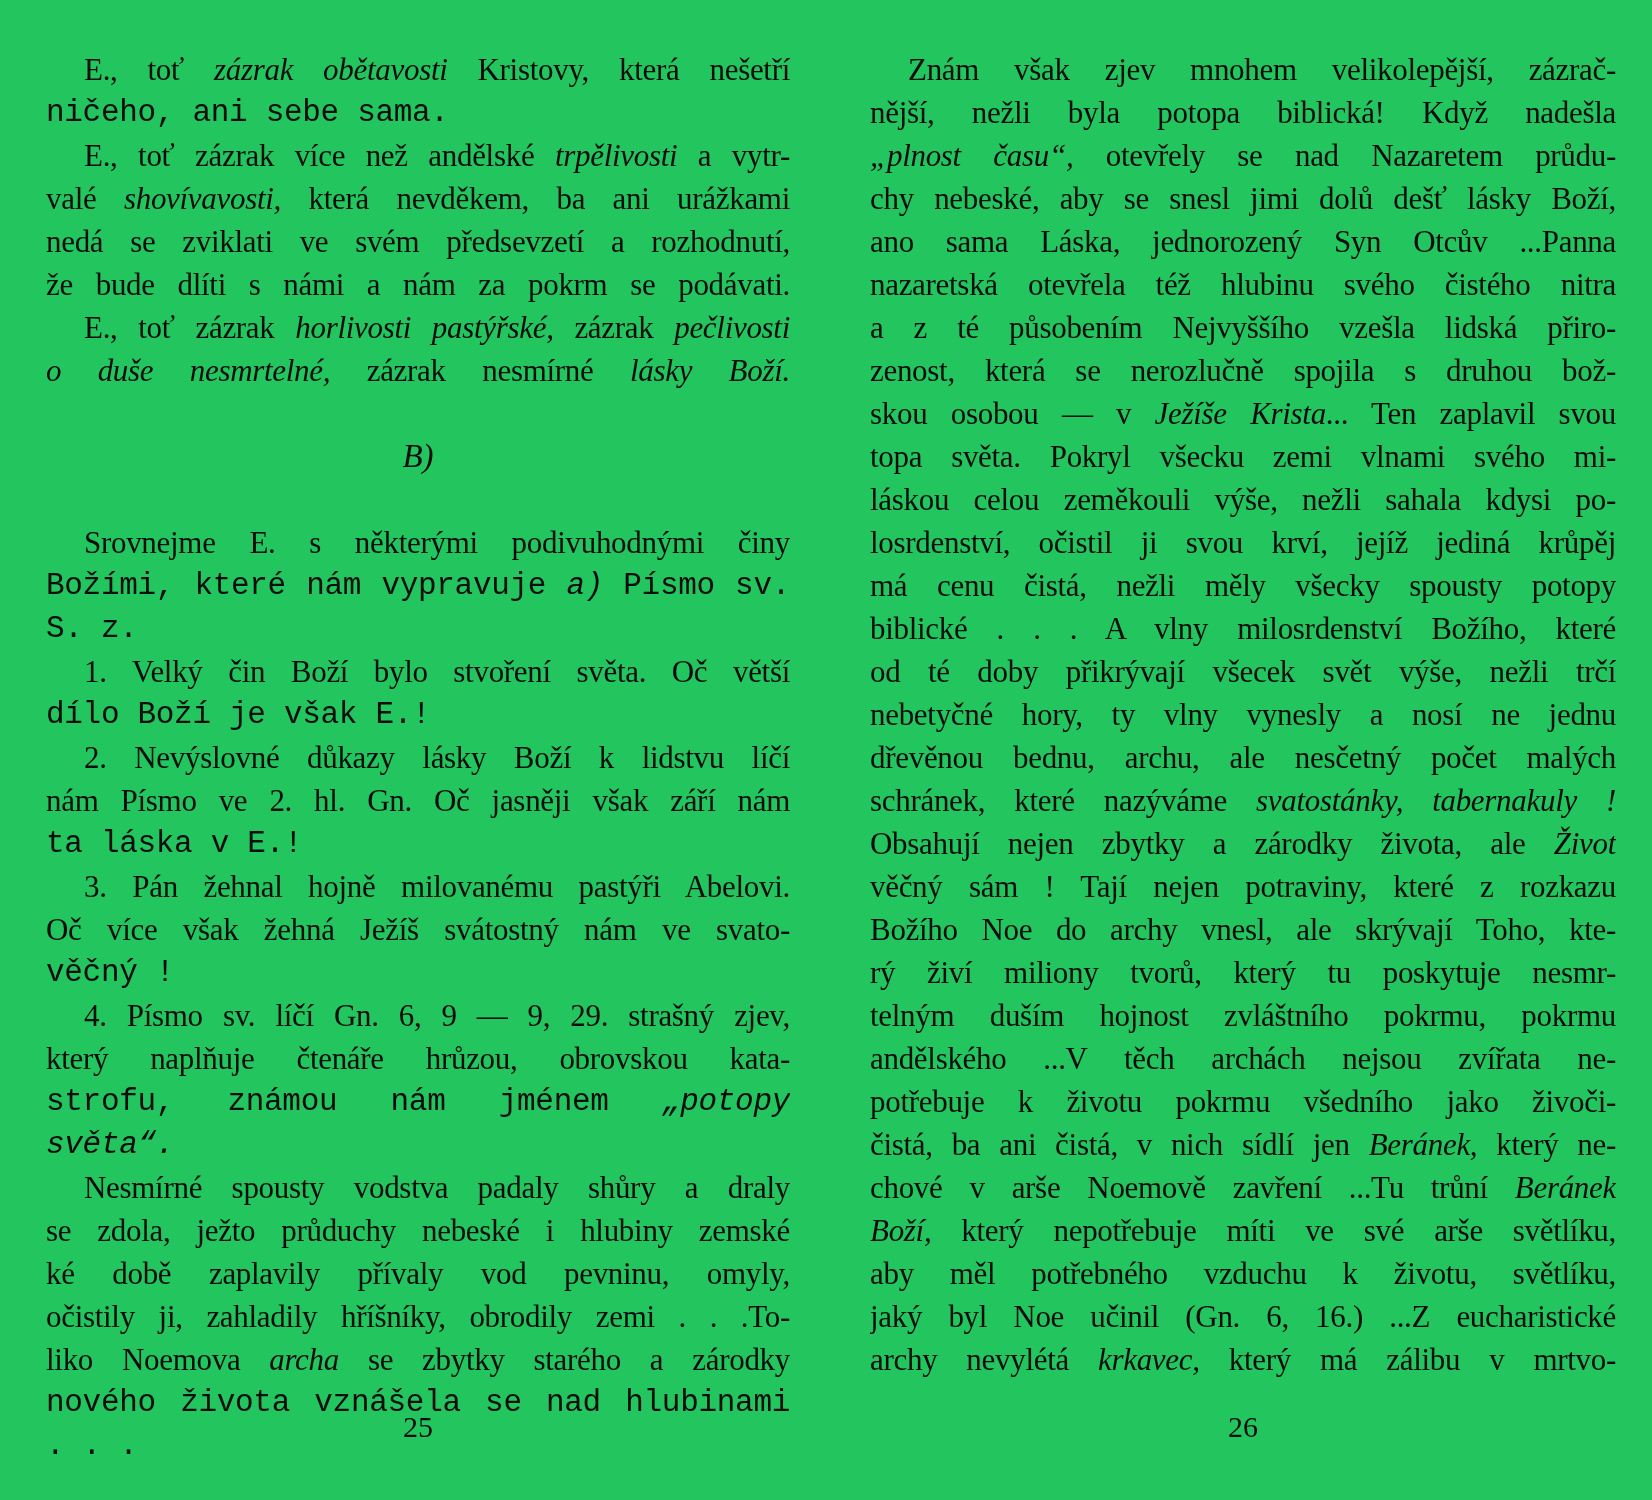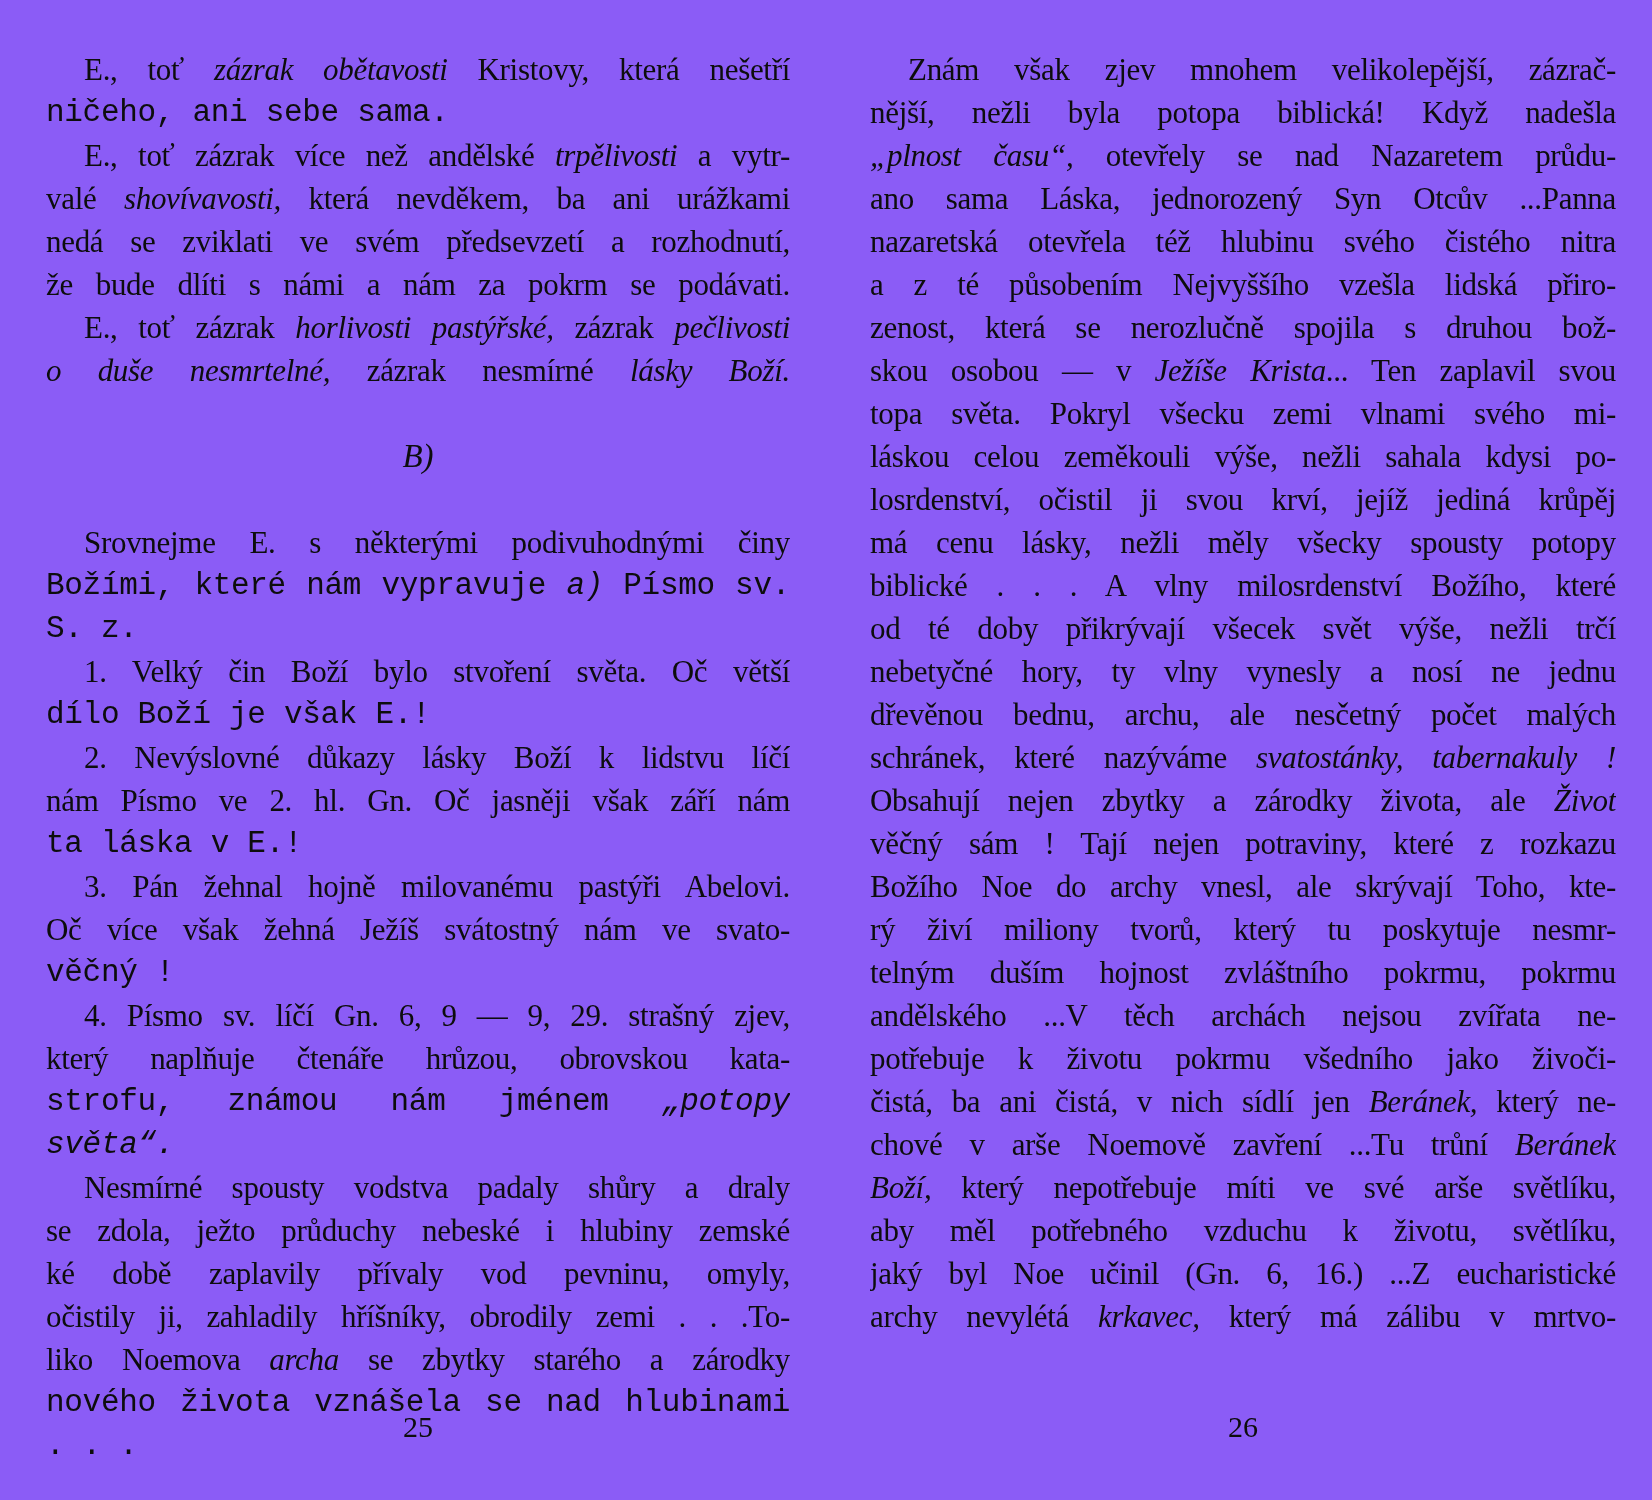--- a/index.html
+++ b/index.html
@@ -4,21 +4,21 @@
 <style>
   html, body {
     margin: 0;
     padding: 0;
     background: #ffffff;
   }
   .spread {
     position: relative;
     width: 1652px;
     height: 1500px;
-    background: #8b5cf6;
+    background: #22c55e;
     font-family: "Liberation Serif", serif;
     color: #0d0d0d;
   }
   .page {
     position: absolute;
     top: 48px;
     height: 1452px;
     overflow: hidden;
   }
   .page.left  { left: 46px;  width: 744px; }
@@ -88,29 +88,30 @@
         <div class="line endline"><span>nového života vznášela se nad hlubinami . . .</span></div>
       </div>
     <div class="pagenum">25</div>
   </section>
 
   <section class="page right">
     <div class="textblock" id="right-text">
         <div class="line indent"><span>Znám však zjev mnohem velikolepější, zázrač-</span></div>
         <div class="line"><span>nější, nežli byla potopa biblická! Když nadešla</span></div>
         <div class="line"><span class="it">„plnost času“,</span><span> otevřely se nad Nazaretem průdu-</span></div>
+        <div class="line"><span>chy nebeské, aby se snesl jimi dolů dešť lásky Boží,</span></div>
         <div class="line"><span>ano sama Láska, jednorozený Syn Otcův ...Panna</span></div>
         <div class="line"><span>nazaretská otevřela též hlubinu svého čistého nitra</span></div>
         <div class="line"><span>a z té působením Nejvyššího vzešla lidská přiro-</span></div>
         <div class="line"><span>zenost, která se nerozlučně spojila s druhou bož-</span></div>
         <div class="line"><span>skou osobou — v </span><span class="it">Ježíše Krista</span><span>... Ten zaplavil svou</span></div>
         <div class="line"><span>topa světa. Pokryl všecku zemi vlnami svého mi-</span></div>
         <div class="line"><span>láskou celou zeměkouli výše, nežli sahala kdysi po-</span></div>
         <div class="line"><span>losrdenství, očistil ji svou krví, jejíž jediná krůpěj</span></div>
-        <div class="line"><span>má cenu lásky, nežli měly všecky spousty potopy</span></div>
+        <div class="line"><span>má cenu čistá, nežli měly všecky spousty potopy</span></div>
         <div class="line"><span>biblické . . . A vlny milosrdenství Božího, které</span></div>
         <div class="line"><span>od té doby přikrývají všecek svět výše, nežli trčí</span></div>
         <div class="line"><span>nebetyčné hory, ty vlny vynesly a nosí ne jednu</span></div>
         <div class="line"><span>dřevěnou bednu, archu, ale nesčetný počet malých</span></div>
         <div class="line"><span>schránek, které nazýváme </span><span class="it">svatostánky, tabernakuly !</span></div>
         <div class="line"><span>Obsahují nejen zbytky a zárodky života, ale </span><span class="it">Život</span></div>
         <div class="line"><span>věčný sám ! Tají nejen potraviny, které z rozkazu</span></div>
         <div class="line"><span>Božího Noe do archy vnesl, ale skrývají Toho, kte-</span></div>
         <div class="line"><span>rý živí miliony tvorů, který tu poskytuje nesmr-</span></div>
         <div class="line"><span>telným duším hojnost zvláštního pokrmu, pokrmu</span></div>

